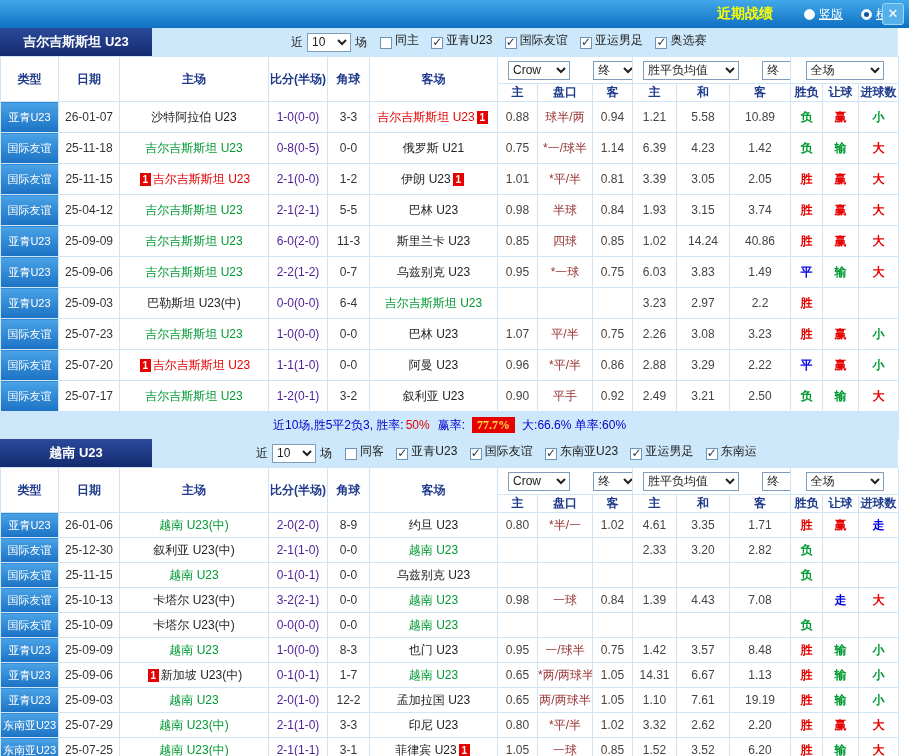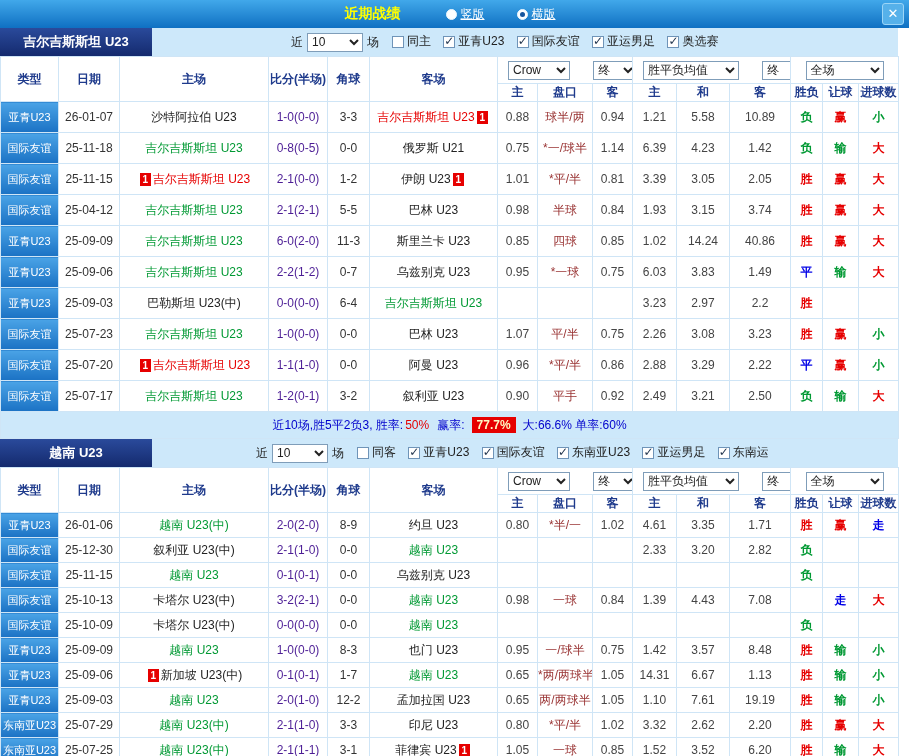--- a/index.html
+++ b/index.html
@@ -7,23 +7,22 @@
   body {
     width:909px; height:756px; overflow:hidden; background:#fff;
     font-family:"Liberation Sans","DejaVu Sans",sans-serif;
     -webkit-font-smoothing:antialiased;
   }
 
   
   .titlebar {
     width:909px; height:28px;
     background:linear-gradient(#41a8ea,#0f70c2);
-    display:flex; align-items:center; justify-content:center;
+    display:flex; align-items:center; justify-content:flex-end;
     position:relative;
-    gap:14px;
   }
   .tb-title { color:#ffff00; font-weight:bold; font-size:14px; margin-right:22px; }
   .tb-radio { display:inline-flex; align-items:center; gap:4px; color:#fff; font-size:12px; margin:0 9px; cursor:pointer;text-decoration:underline; }
   .radio {
     width:11px; height:11px; border:1px solid #eaf6fe; border-radius:50%;
     background:#fdfeff; display:inline-block; position:relative;
   }
   .radio.on::after {
     content:""; position:absolute; left:2px; top:2px; right:2px; bottom:2px;
     background:#15559e; border-radius:50%;
@@ -39,22 +38,22 @@
   .team-label {
     width:152px; background:linear-gradient(#2a4a9b,#142a6e);
     color:#fff; font-weight:bold; font-size:13px;
     display:flex; align-items:center; justify-content:center;
   }
   .filter-area { flex:1; background:#cde8fa; display:flex; align-items:center; font-size:12px; color:#222; }
   .filter-area.s1 { padding-left:135px; }
   .filter-area.s2 { padding-left:100px; }
   .flabel { margin:0 4px; }
   select { font-size:12px; height:19px; border:1px solid #7f9db9; background:#fff; color:#222; }
-  .w-count { width:56px; }
-  .fcheck { display:inline-flex; align-items:center; gap:3px; margin-left:9px; cursor:pointer; }
+  .w-count { width:44px; }
+  .fcheck { display:inline-flex; align-items:flex-end; gap:3px; margin-left:9px; cursor:pointer; }
   .cb { width:12px; height:12px; border:1px solid #6f94b8; background:#fff; display:inline-block; position:relative; }
   .cb.on::after { content:"✓"; position:absolute; top:-3px; left:0; font-size:12px; font-weight:bold; color:#23364f; }
 
   
   table.grid { border-collapse:collapse; width:898px; table-layout:fixed; }
   .grid th, .grid td {
     border:1px solid #cfe5f6; padding:0; text-align:center;
     overflow:hidden; white-space:nowrap;
   }
   .grid thead th { color:#1e3a8c; font-weight:bold; font-size:12px; background:#fff; }
@@ -82,21 +81,21 @@
   .rcard {
     display:inline-block; min-width:11px; height:13px; line-height:13px;
     background:#e60000; color:#fff; font-size:10px; font-weight:bold;
     vertical-align:middle; margin:0 2px; padding:0 1px;
   }
   .rcard:empty { display:none; }
 
   tfoot td.summary { background:#cde8fa; height:27px; font-size:12px; color:#0000cc; }
   .sum-blue { margin:0 2px; }
   .sum-red { color:#e60000; margin-right:6px; }
-  .sum-hl { background:#e60000; color:#fef9c3; padding:1px 5px; margin:0 5px; font-weight:bold; }
+  .sum-hl { background:#e60000; color:#fde047; padding:1px 5px; margin:0 5px; font-weight:bold;font-family:Liberation Serif, serif; }
 </style>
 </head>
 <body>
 
 <header class="titlebar">
   <span class="tb-title">近期战绩</span>
   <label class="tb-radio">
     <span class="radio"></span>
     <span>竖版</span>
   </label>

